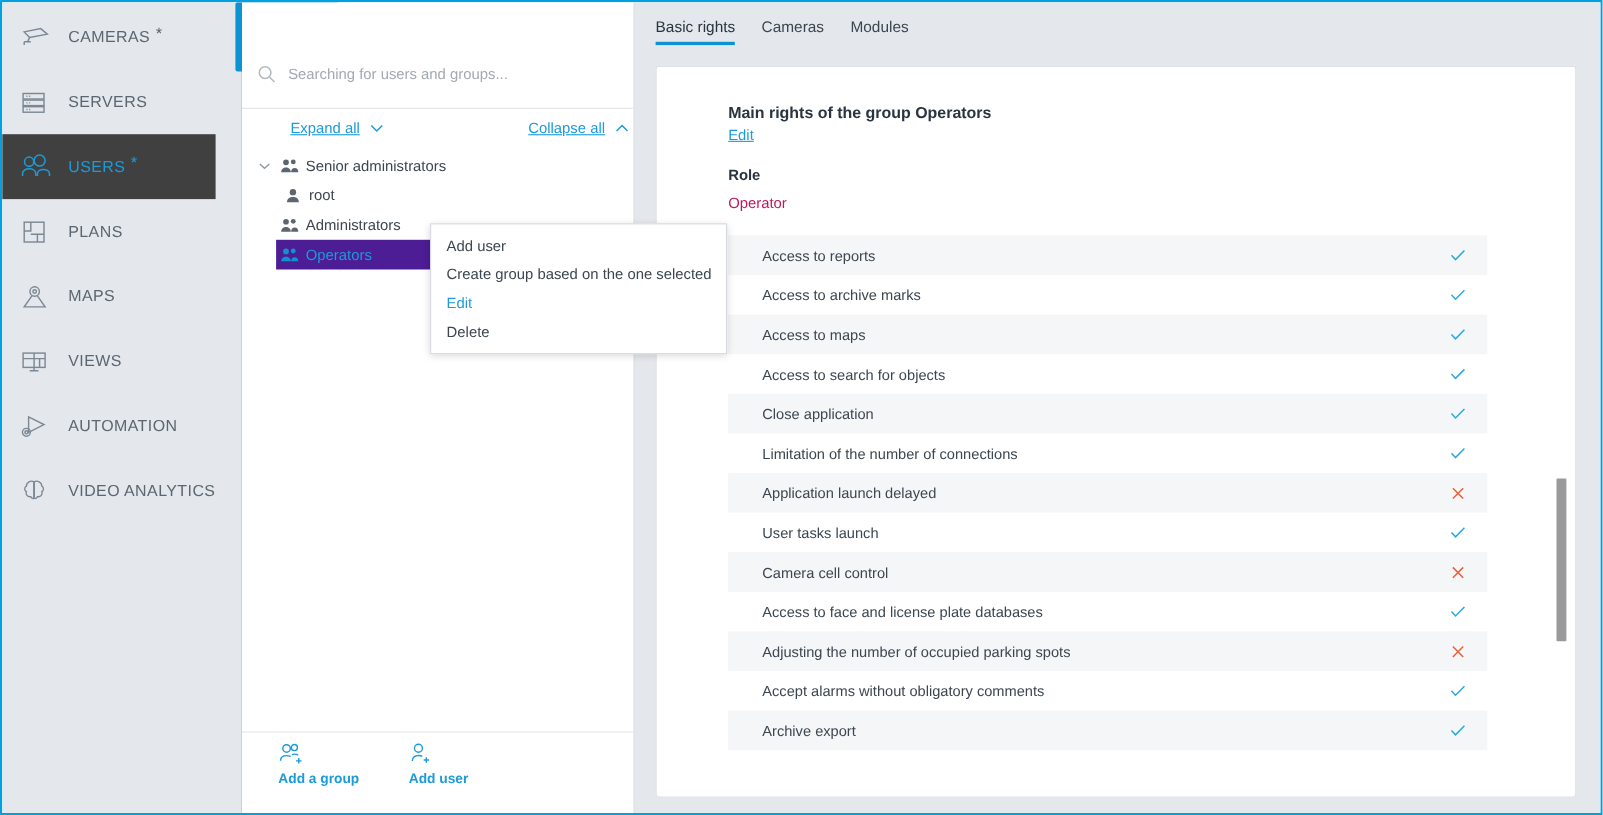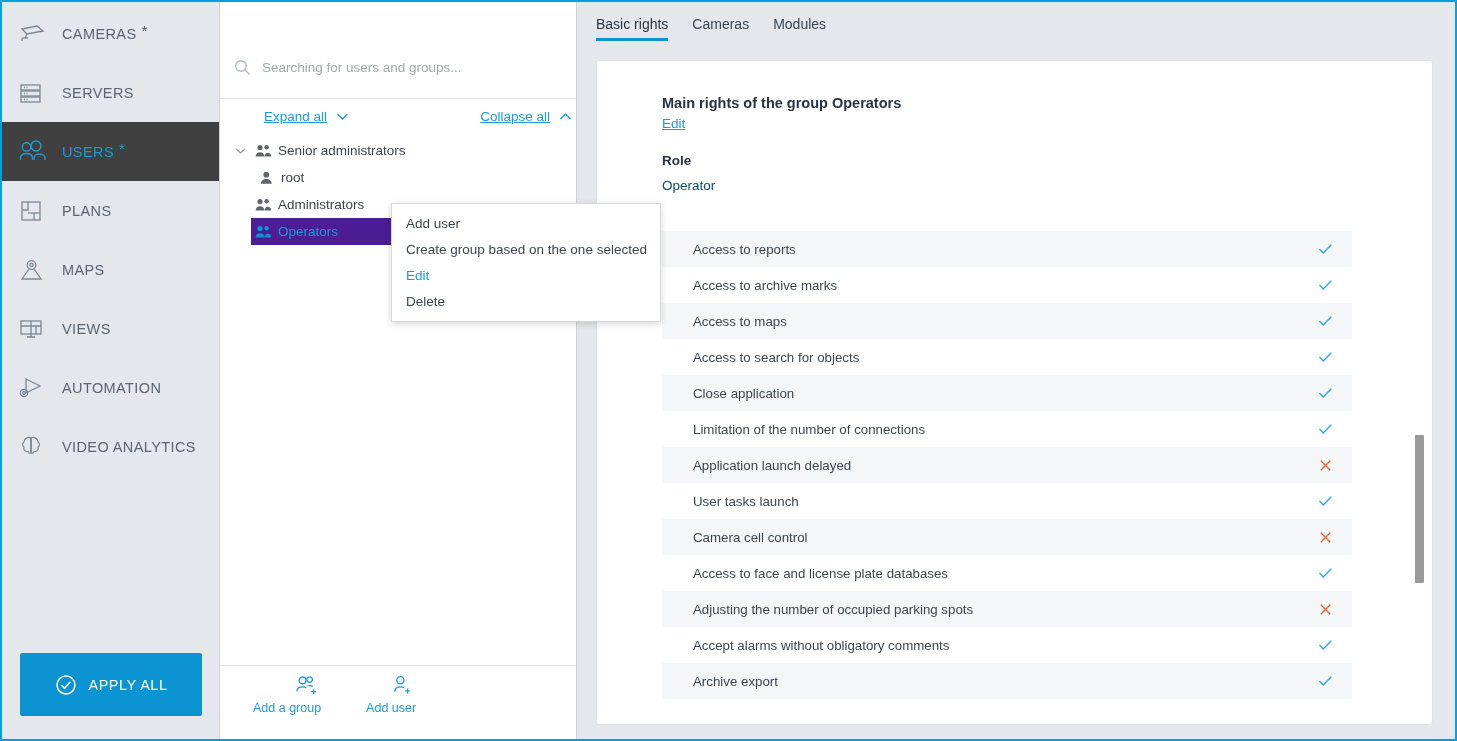--- a/index.html
+++ b/index.html
@@ -22,21 +22,21 @@
   }
 
   
   .nav {
     width: 218px;
     min-width: 218px;
     background: #e4e8ec;
     border-right: 1px solid #cdd2d8;
     position: relative;
     display: flex;
-    flex-direction: column;
+    flex-direction: row;
   }
   .nav-list { padding-top: 2px; }
   .nav-item {
     height: 59px;
     display: flex;
     align-items: center;
     padding-left: 16px;
     color: #5b6670;
     font-size: 14.5px;
     letter-spacing: 0.4px;
@@ -160,25 +160,26 @@
   .tree-footer {
     height: 74px;
     border-top: 1px solid #e3e6e9;
     display: flex;
     align-items: flex-start;
     padding-top: 9px;
   }
   .foot-btn {
     display: flex;
     flex-direction: column;
-    align-items: flex-end;
+    align-items: flex-start;
     color: #1b9bd8;
     font-size: 12.5px;
     cursor: pointer;
     user-select: none;
+    font-weight: bold;
   }
   .foot-btn .fico { margin-bottom: 4px; display: flex; }
   .foot-btn.ag { margin-left: 33px; }
   .foot-btn.au { margin-left: 45px; }
 
   
   .ctx-menu {
     position: absolute;
     left: 389px; top: 201px;
     width: 270px;
@@ -259,22 +260,22 @@
     margin-bottom: 22px;
   }
   .role-label {
     font-size: 13.5px;
     font-weight: bold;
     color: #2a3440;
     margin-bottom: 10px;
   }
   .role-value {
     font-size: 13.5px;
-    color: #0c4a6e;
-    margin-bottom: 38px;
+    color: #be185d;
+    margin-bottom: 22px;
   }
 
   .rights-list {
     position: relative;
     width: 690px;
   }
   .right-row {
     height: 36px;
     display: flex;
     align-items: center;

